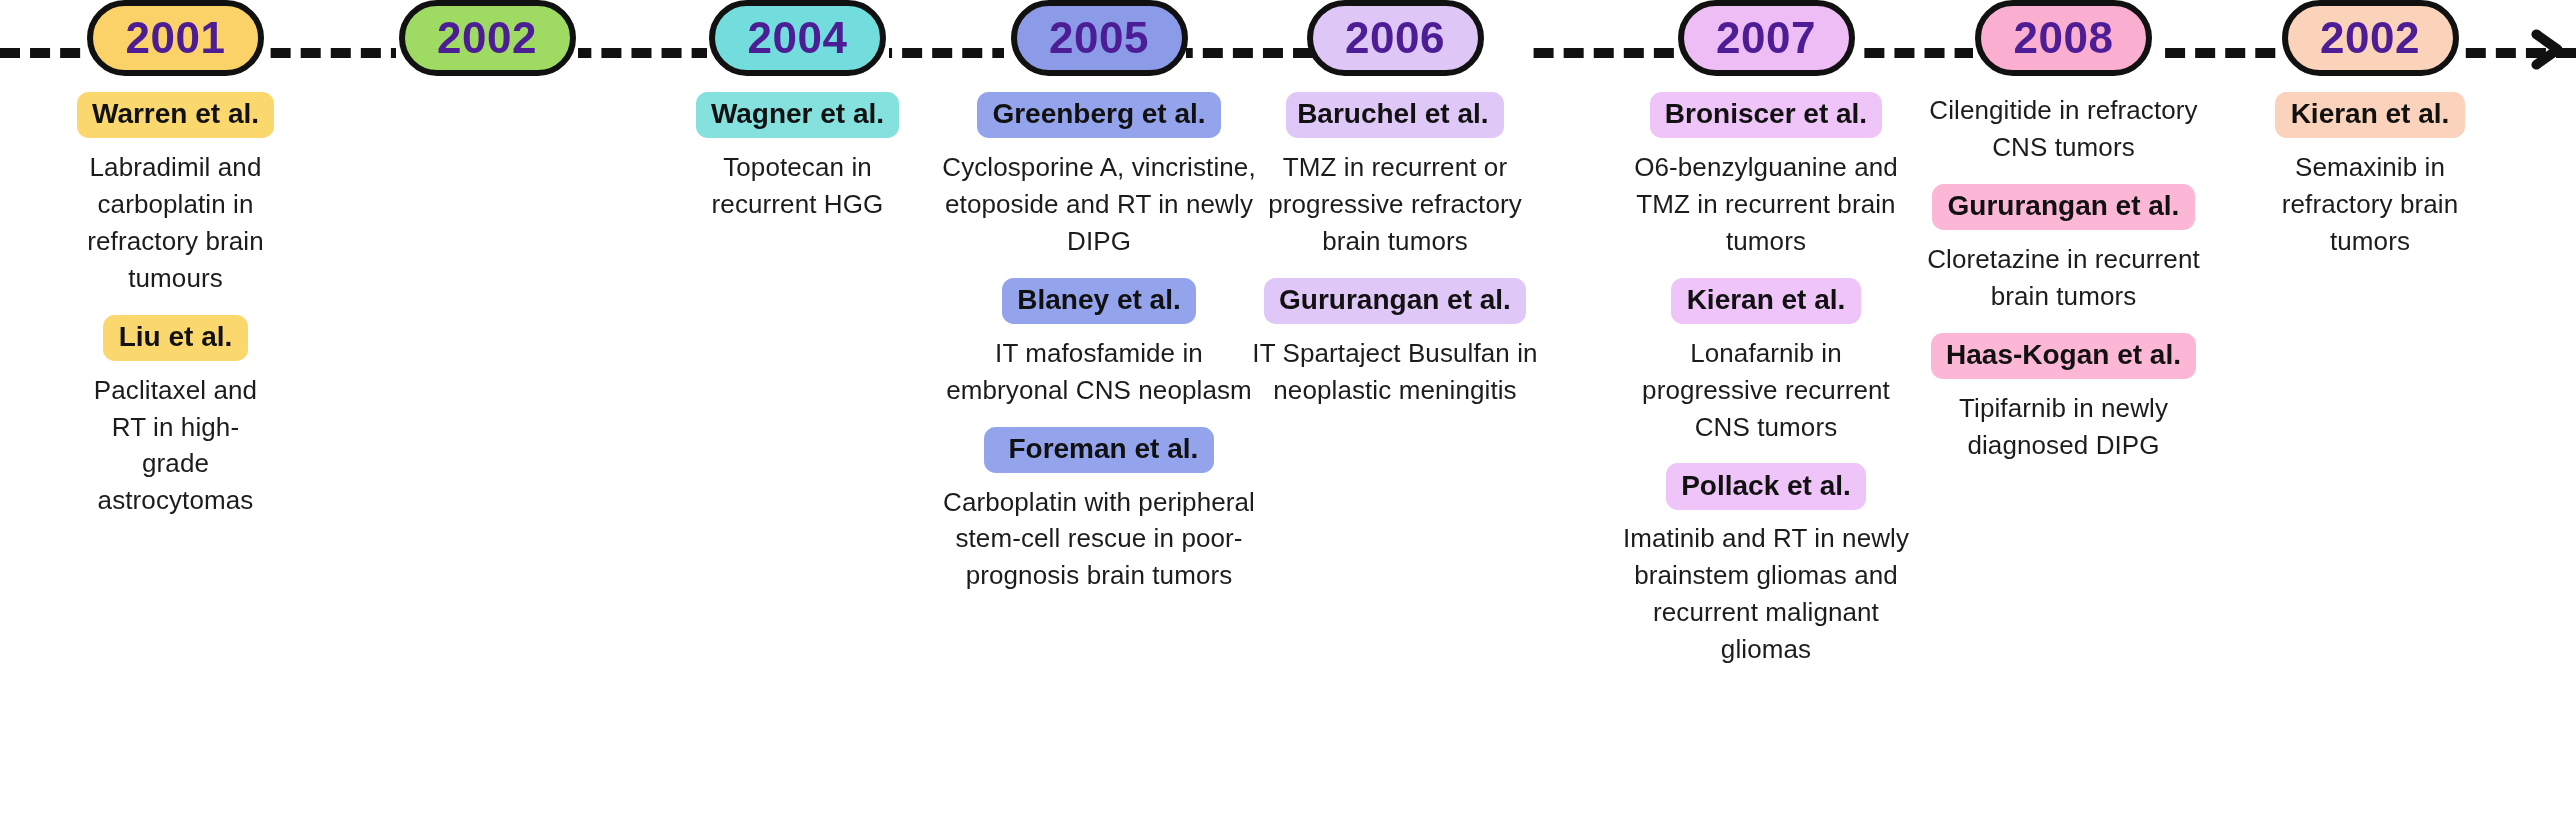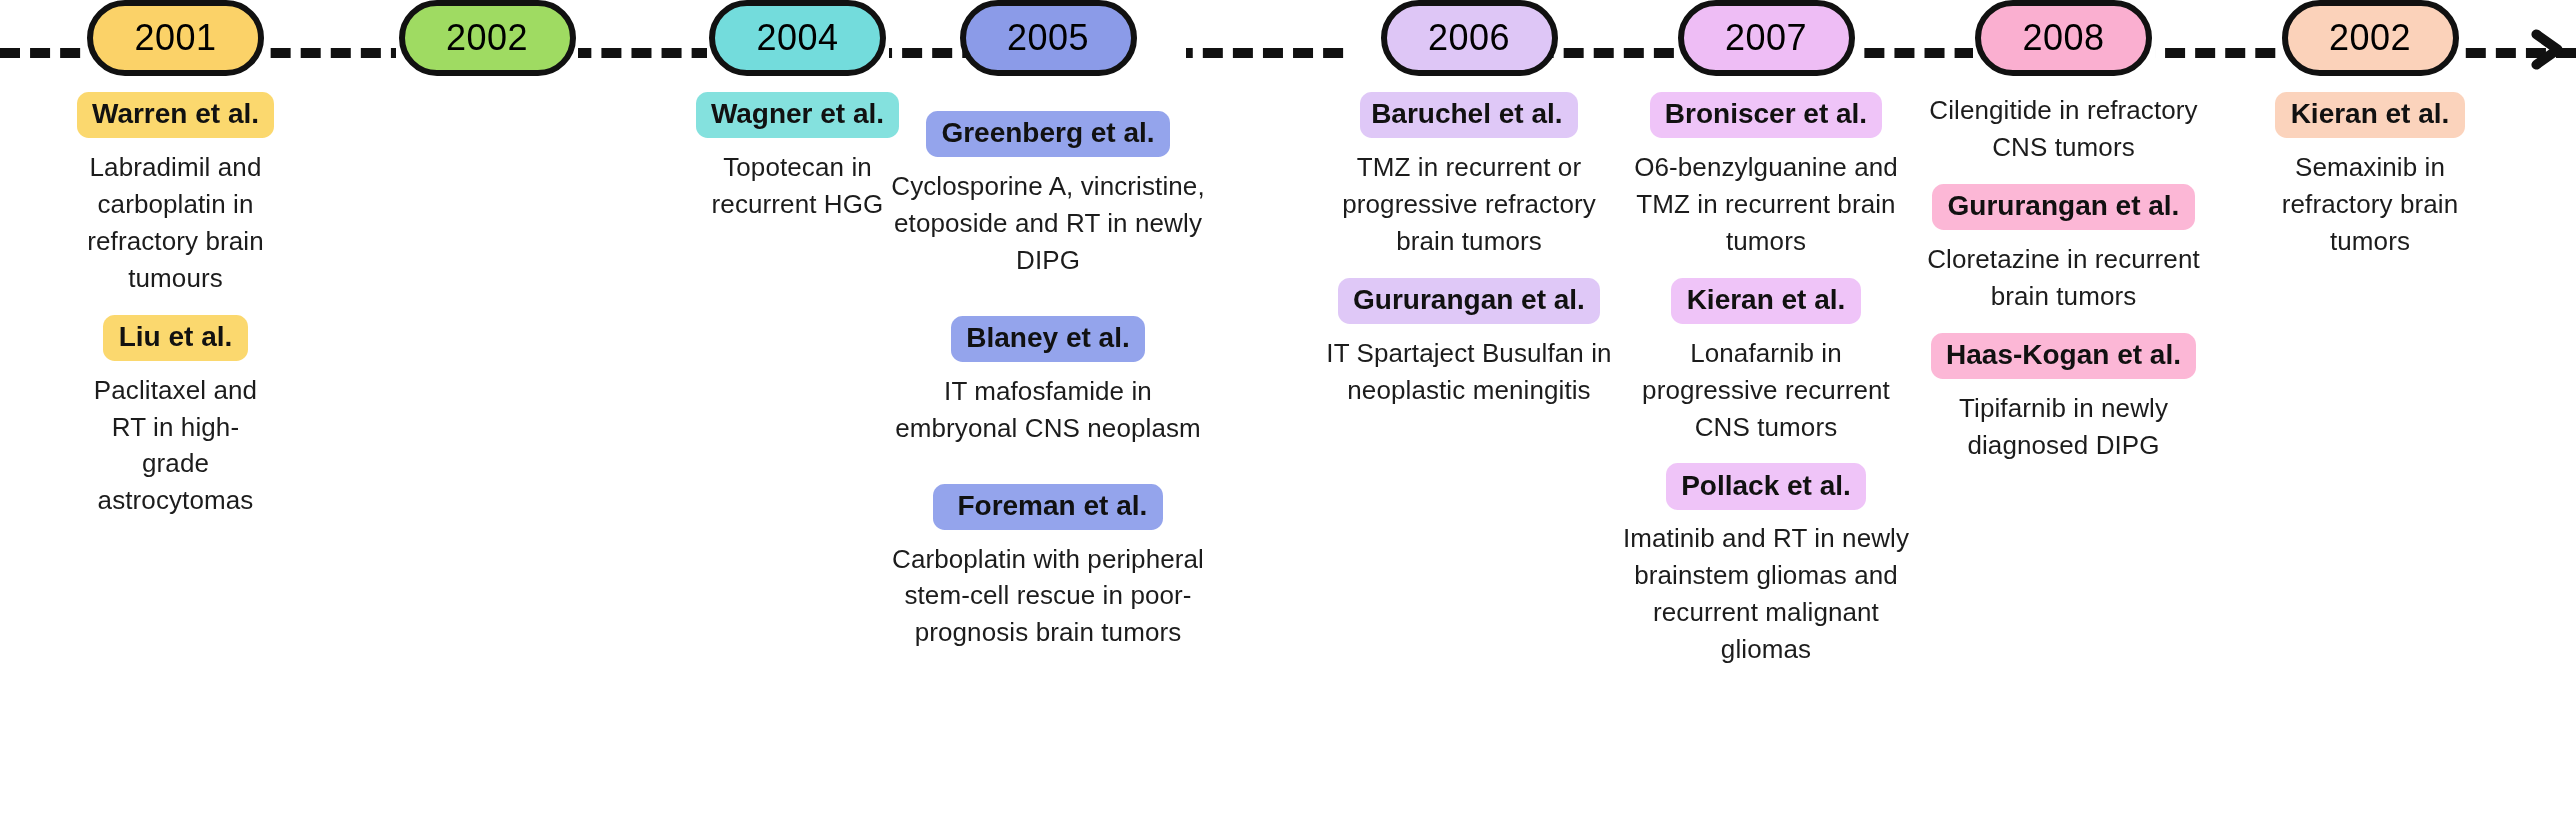--- a/index.html
+++ b/index.html
@@ -70,23 +70,23 @@
     border: 6.3px solid #111111;
     border-radius: 43px;
     display: flex;
     align-items: center;
     justify-content: center;
     margin-bottom: 16px;
     position: relative;
     z-index: 4;
   }
   .year-pill .year-text {
-    font-size: 36px;
-    font-weight: normal;
-    color: #000000;
+    font-size: 44px;
+    font-weight: bold;
+    color: #4c1d95;
     letter-spacing: 0.5px;
     line-height: 1;
     white-space: nowrap;
   }
 
   
   .entry {
     display: flex;
     flex-direction: column;
     align-items: center;
@@ -157,38 +157,38 @@
       </div>
       <div class="column" style="left: 685px; width: 225px;">
         <div class="year-pill" style="background: rgb(115, 220, 220);">
           <span class="year-text">2004</span>
         </div>
         <div class="entry">
           <div class="author-chip" style="background: rgb(132, 225, 222);"><span class="author-text">Wagner et al.</span></div>
           <div class="desc-text">Topotecan in recurrent HGG</div>
         </div>
       </div>
-      <div class="column" style="left: 886px; width: 324px; gap: 19px;">
+      <div class="column" style="left: 937px; width: 324px;">
         <div class="year-pill" style="background: rgb(139, 155, 232);">
           <span class="year-text">2005</span>
         </div>
         <div class="entry">
           <div class="author-chip" style="background: rgb(148, 164, 236);"><span class="author-text">Greenberg et al.</span></div>
           <div class="desc-text">Cyclosporine A, vincristine, etoposide and RT in newly DIPG</div>
         </div>
         <div class="entry">
           <div class="author-chip" style="background: rgb(148, 164, 236);"><span class="author-text">Blaney et al.</span></div>
           <div class="desc-text">IT mafosfamide in embryonal CNS neoplasm</div>
         </div>
         <div class="entry">
           <div class="author-chip" style="background: rgb(148, 164, 236); padding-left: 24px;"><span class="author-text">Foreman et al.</span></div>
           <div class="desc-text">Carboplatin with peripheral stem-cell rescue in poor-prognosis brain tumors</div>
         </div>
       </div>
-      <div class="column" style="left: 1316px; width: 306px;">
+      <div class="column" style="left: 1242px; width: 306px;">
         <div class="year-pill" style="background: rgb(222, 198, 246);">
           <span class="year-text">2006</span>
         </div>
         <div class="entry">
           <div class="author-chip" style="background: rgb(223, 200, 247); padding-left: 11px;"><span class="author-text">Baruchel et al.</span></div>
           <div class="desc-text">TMZ in recurrent or progressive refractory brain tumors</div>
         </div>
         <div class="entry">
           <div class="author-chip" style="background: rgb(223, 200, 247);"><span class="author-text">Gururangan et al.</span></div>
           <div class="desc-text">IT Spartaject Busulfan in neoplastic meningitis</div>

